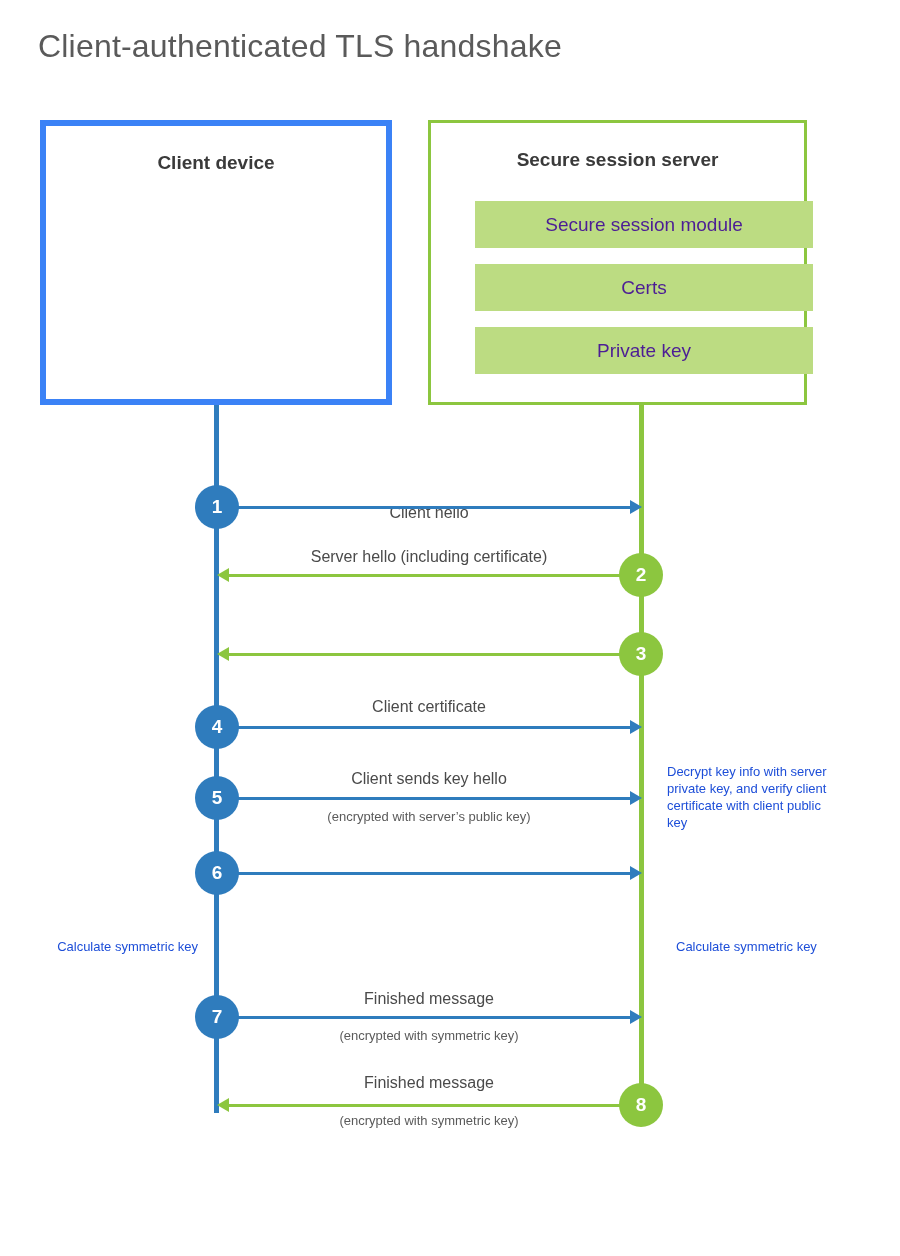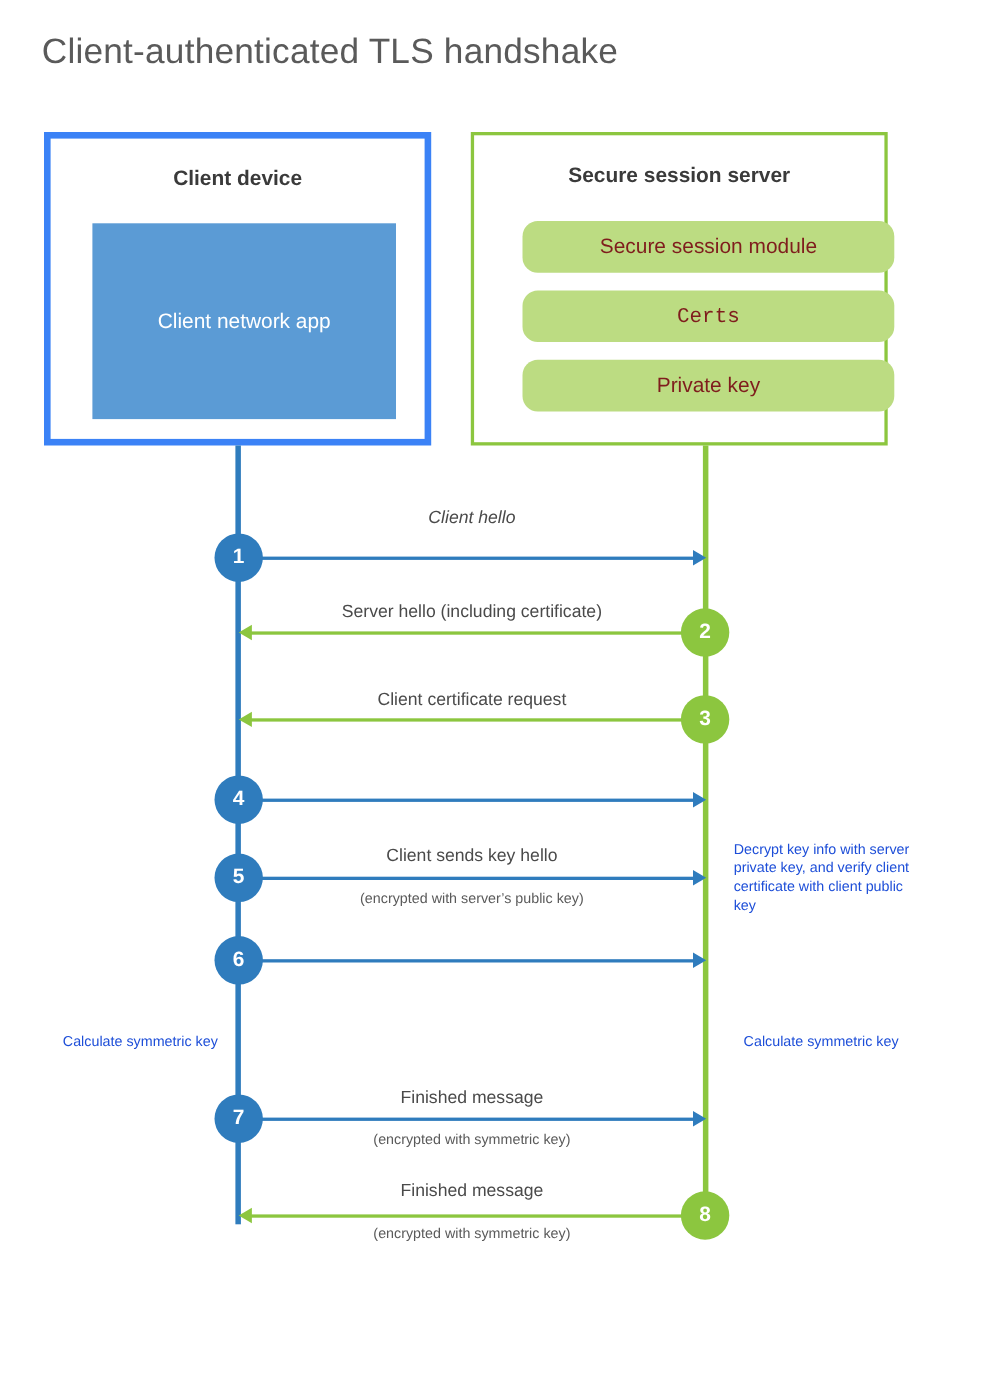--- a/index.html
+++ b/index.html
@@ -78,30 +78,29 @@
     text-align: center;
     box-sizing: border-box;
   }
 
   .server-bar {
     position: absolute;
     left: 44px;
     width: 338px;
     height: 47px;
     background: #bcdc82;
-    color: #7f1d1d;
+    color: #4c1d95;
     font-size: 19px;
     display: flex;
     align-items: center;
     justify-content: center;
     box-sizing: border-box;
-    border-radius: 14px;
   }
   .server-bar.b0 { top: 78px; }
-  .server-bar.b1 { top: 141px; font-family: Liberation Mono, monospace; }
+  .server-bar.b1 { top: 141px; }
   .server-bar.b2 { top: 204px; }
 
   
   .lifeline {
     position: absolute;
     width: 5px;
   }
   .lifeline.client {
     left: 214px;
     top: 405px;
@@ -185,48 +184,47 @@
 </style>
 </head>
 <body>
 
 <div id="diagram">
 
   <div class="page-title">Client-authenticated TLS handshake</div>
 
   <div class="actor-box client">
     <div class="actor-title">Client device</div>
-    <div class="client-app">Client network app</div>
   </div>
 
   <div class="actor-box server">
     <div class="actor-title">Secure session server</div>
     <div class="server-bar b0">Secure session module</div>
     <div class="server-bar b1">Certs</div>
     <div class="server-bar b2">Private key</div>
   </div>
 
   <div class="lifeline client"></div>
   <div class="lifeline server"></div>
 
-  <div class="msg-label" style="left:217px; top:462px; width:424px;font-style:italic;">Client hello</div>
+  <div class="msg-label" style="left:217px; top:504px; width:424px;">Client hello</div>
   <div class="msg-line blue" style="left:217px; top:506px; width:416px;"></div>
   <div class="msg-head right blue" style="left:630px; top:500px;"></div>
   <div class="step-circle blue" style="left:195px; top:485px;">1</div>
 
   <div class="msg-label" style="left:217px; top:548px; width:424px;">Server hello (including certificate)</div>
   <div class="msg-line green" style="left:224px; top:574px; width:417px;"></div>
   <div class="msg-head left green" style="left:217px; top:568px;"></div>
   <div class="step-circle green" style="left:619px; top:553px;">2</div>
 
-  <div class="msg-label" style="left:217px; top:628px; width:424px;">Client certificate request</div>
   <div class="msg-line green" style="left:224px; top:653px; width:417px;"></div>
   <div class="msg-head left green" style="left:217px; top:647px;"></div>
   <div class="step-circle green" style="left:619px; top:632px;">3</div>
 
+  <div class="msg-label" style="left:217px; top:698px; width:424px;">Client certificate</div>
   <div class="msg-line blue" style="left:217px; top:726px; width:416px;"></div>
   <div class="msg-head right blue" style="left:630px; top:720px;"></div>
   <div class="step-circle blue" style="left:195px; top:705px;">4</div>
 
   <div class="msg-label" style="left:217px; top:770px; width:424px;">Client sends key hello</div>
   <div class="msg-line blue" style="left:217px; top:797px; width:416px;"></div>
   <div class="msg-head right blue" style="left:630px; top:791px;"></div>
   <div class="msg-sublabel" style="left:217px; top:809px; width:424px;">(encrypted with server’s public key)</div>
   <div class="step-circle blue" style="left:195px; top:776px;">5</div>
 

